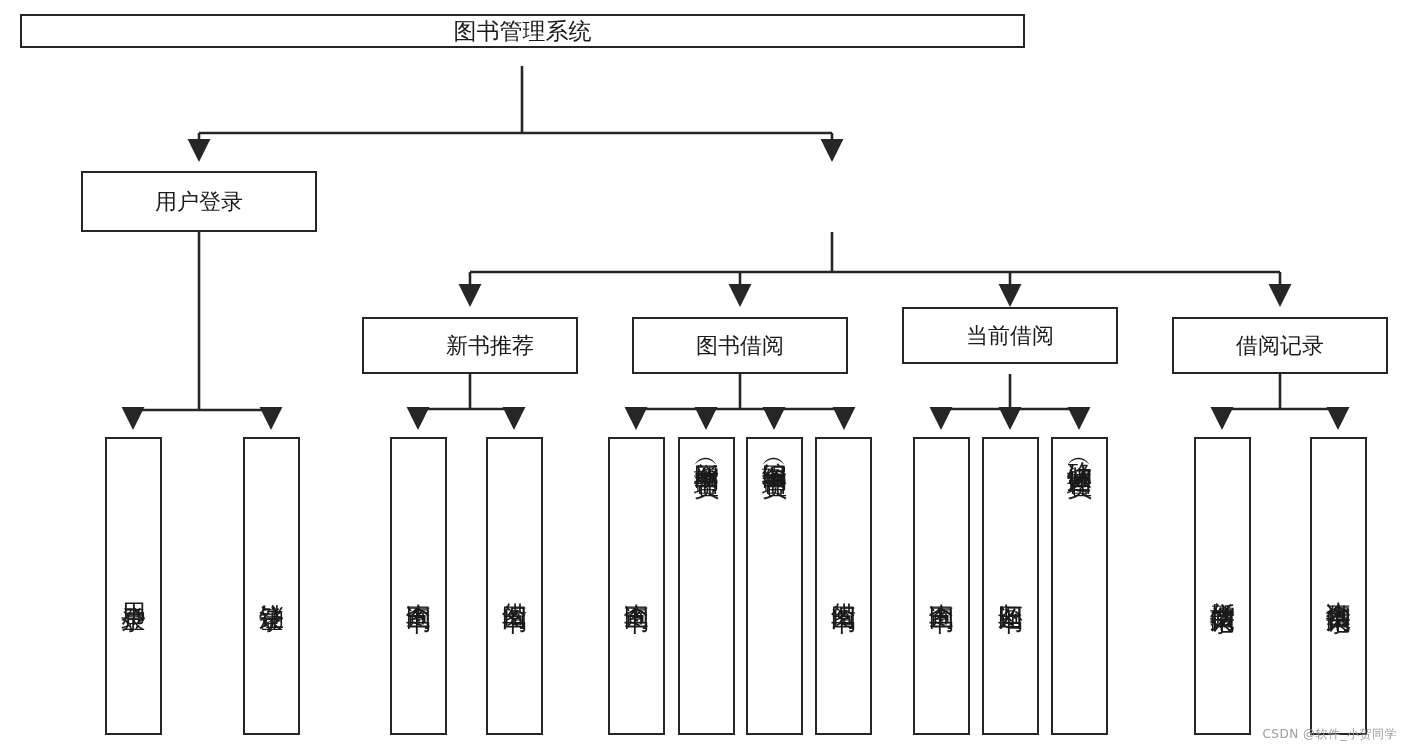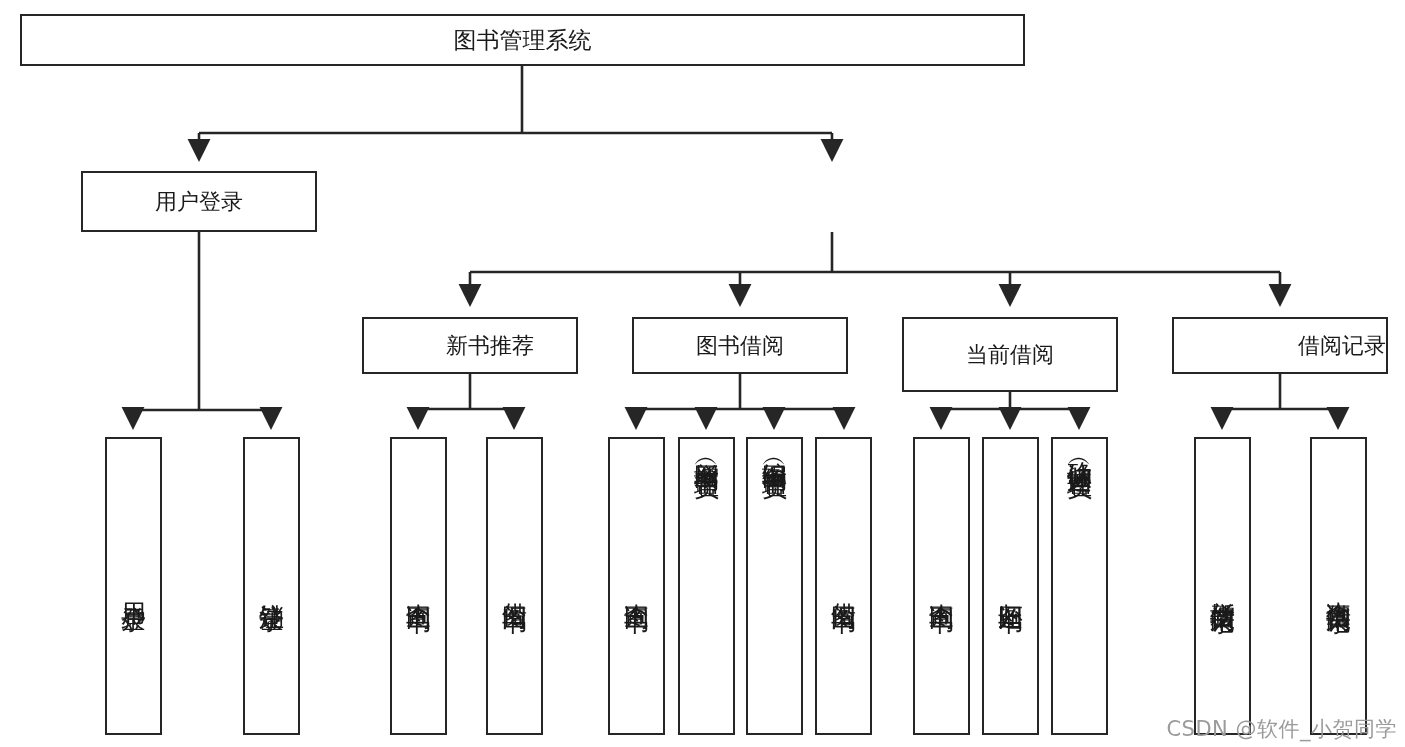--- a/index.html
+++ b/index.html
@@ -49,21 +49,21 @@
     align-items:flex-start;
     justify-content:center;
   }
   .v-node.overflow .lbl{
     padding-top:1px;
   }
   #watermark{
     position:absolute;
     right:8px;
     bottom:4px;
-    font-size:21px;
+    font-size:12px;
     color:#9b9b9b;
     letter-spacing:0.5px;
     z-index:9;
     white-space:nowrap;
     user-select:none;
   }
   #edges{position:absolute;left:0;top:0;z-index:1;}
 </style>
 </head>
 <body>
@@ -113,38 +113,38 @@
       <path d="M 1010 409 L 1010 426" marker-end="url(#arrow)"></path>
       <path d="M 1079 409 L 1079 426" marker-end="url(#arrow)"></path>
 
       <path d="M 1280 374 L 1280 409"></path>
       <path d="M 1222 409 L 1338 409"></path>
       <path d="M 1222 409 L 1222 426" marker-end="url(#arrow)"></path>
       <path d="M 1338 409 L 1338 426" marker-end="url(#arrow)"></path>
     </g>
   </svg>
 
-  <div class="node h-node" id="n-root" style="left:20px;top:14px;width:1005px;height:52px;">
+  <div class="node h-node" id="n-root" style="left:20px;top:14px;width:1005px;height:34px;">
     <span class="lbl">图书管理系统</span>
   </div>
 
   <div class="node h-node" style="left:81px;top:171px;width:236px;height:61px;">
     <span class="lbl">用户登录</span>
   </div>
 
   <div class="node h-node" style="left:362px;top:317px;width:216px;height:57px;padding-left:40px;">
     <span class="lbl">新书推荐</span>
   </div>
   <div class="node h-node" style="left:632px;top:317px;width:216px;height:57px;justify-content:center;">
     <span class="lbl">图书借阅</span>
   </div>
-  <div class="node h-node" style="left:902px;top:317px;width:216px;height:75px;">
+  <div class="node h-node" style="left:902px;top:307px;width:216px;height:57px;">
     <span class="lbl">当前借阅</span>
   </div>
-  <div class="node h-node" style="left:1172px;top:317px;width:216px;height:57px;justify-content:flex-end;">
+  <div class="node h-node" style="left:1172px;top:317px;width:216px;height:57px;">
     <span class="lbl">借阅记录</span>
   </div>
 
   <div class="node v-node" style="left:105px;top:437px;width:57px;height:298px;">
     <span class="lbl">用户登录</span>
   </div>
   <div class="node v-node" style="left:243px;top:437px;width:57px;height:298px;">
     <span class="lbl">注销登录</span>
   </div>
 

